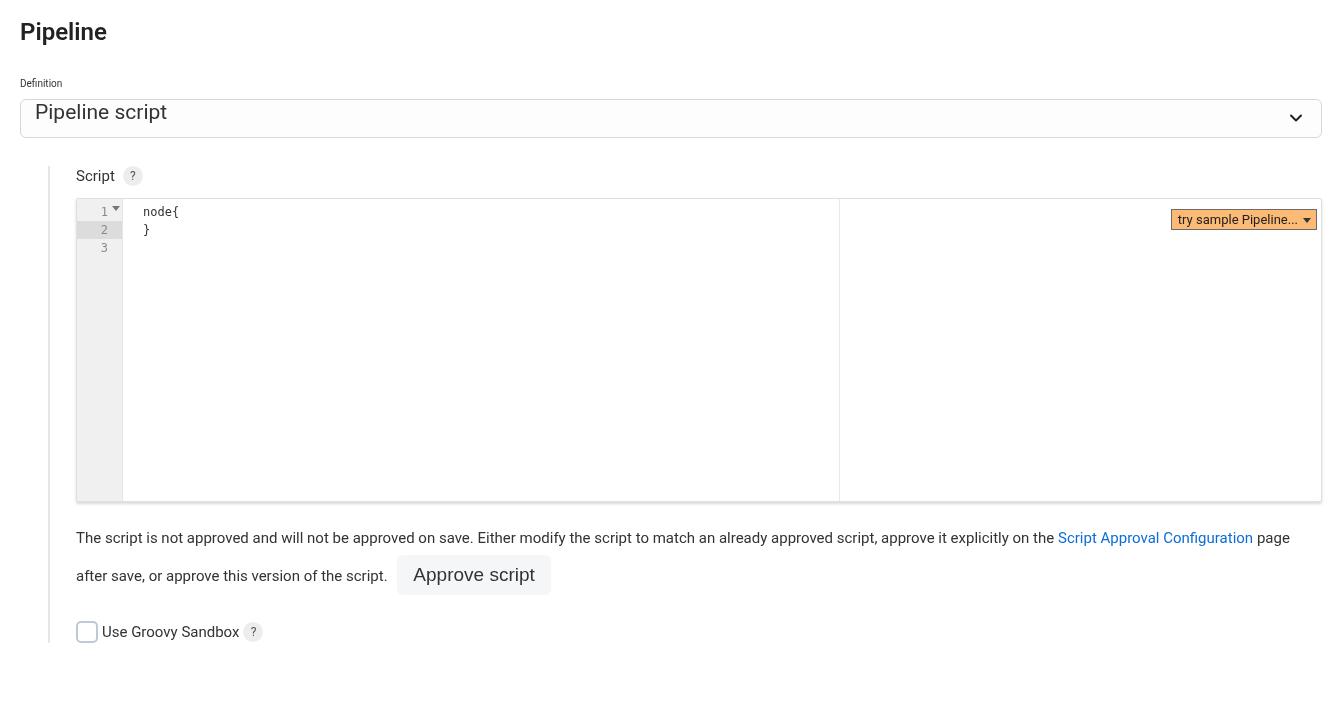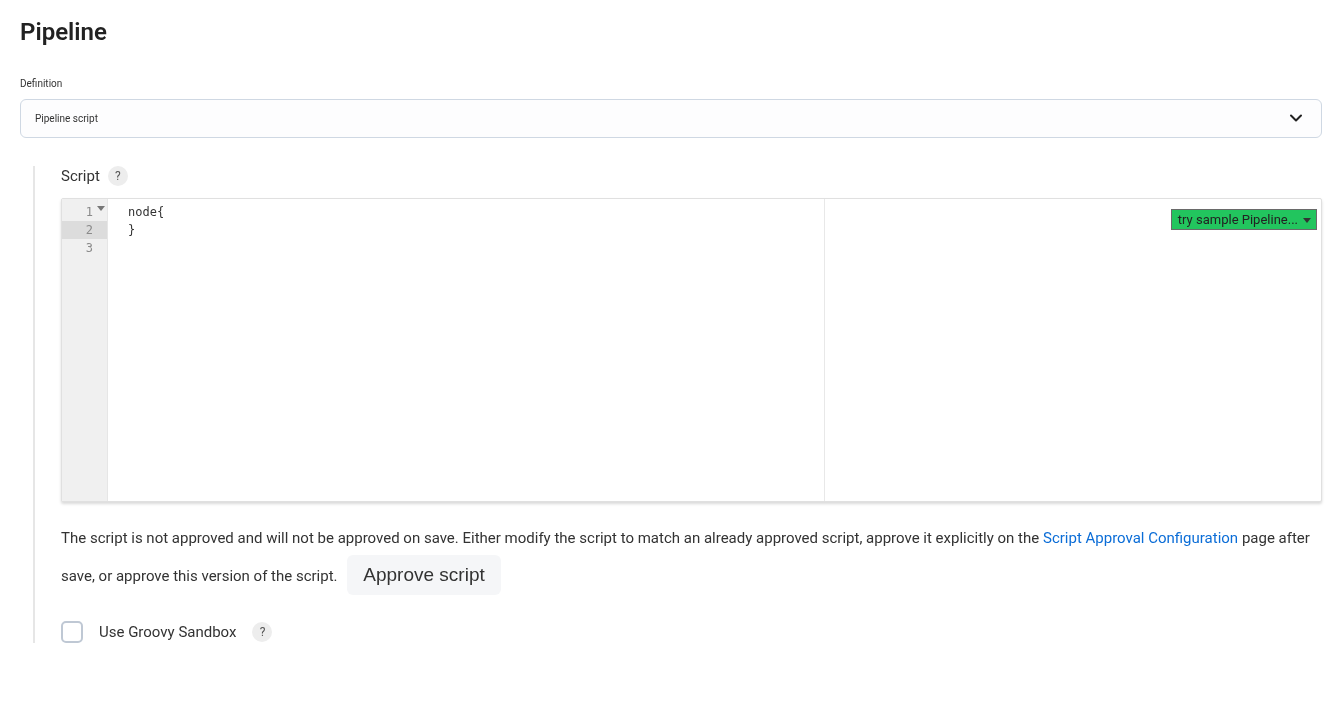--- a/index.html
+++ b/index.html
@@ -24,37 +24,37 @@
   }
   .select-wrap {
     position: relative;
     width: 100%;
     margin-bottom: 28px;
   }
   .select-control {
     width: 100%;
     border: 1px solid #cfd8e3;
     border-radius: 6px;
-    padding: 13px 40px 13px 14px;
-    font-size: 10px;
+    padding: 0 40px 13px 14px;
+    font-size: 21px;
     color: #333;
     background: #fdfdfe;
     cursor: pointer;
     display: flex;
     align-items: center;
     justify-content: space-between;
   }
   .select-control .chev {
     position: absolute;
     right: 18px;
     top: 50%;
     transform: translateY(-50%);
   }
   .indent-block {
-    margin-left: 13px;
+    margin-left: 28px;
     border-left: 2px solid #e6e6e6;
     padding-left: 26px;
   }
   .script-header {
     display: flex;
     align-items: center;
     gap: 8px;
     margin-bottom: 12px;
   }
   .script-label {
@@ -128,21 +128,21 @@
   }
   .code-line.active {
     background: #f0f0f0;
   }
   .tok-string { color: #8a8a2b; }
   .sample-dd {
     position: absolute;
     top: 10px;
     right: 4px;
     border: 1px solid #6a6a6a;
-    background: #22c55e;
+    background: #fdba74;
     font-size: 13px;
     padding: 2px 18px 2px 6px;
     color: #222;
     cursor: pointer;
   }
   .sample-dd::after {
     content: "";
     position: absolute;
     right: 5px;
     top: 8px;
@@ -177,21 +177,21 @@
     padding: 9px 16px;
     font-size: 19px;
     color: #333;
     margin-left: 6px;
     cursor: pointer;
   }
   .check-row {
     margin-top: 26px;
     display: flex;
     align-items: center;
-    gap: 16px;
+    gap: 4px;
   }
   .checkbox {
     width: 22px;
     height: 22px;
     border: 2px solid #bfc8d4;
     border-radius: 5px;
     background: #fff;
     cursor: pointer;
   }
   .check-label {

